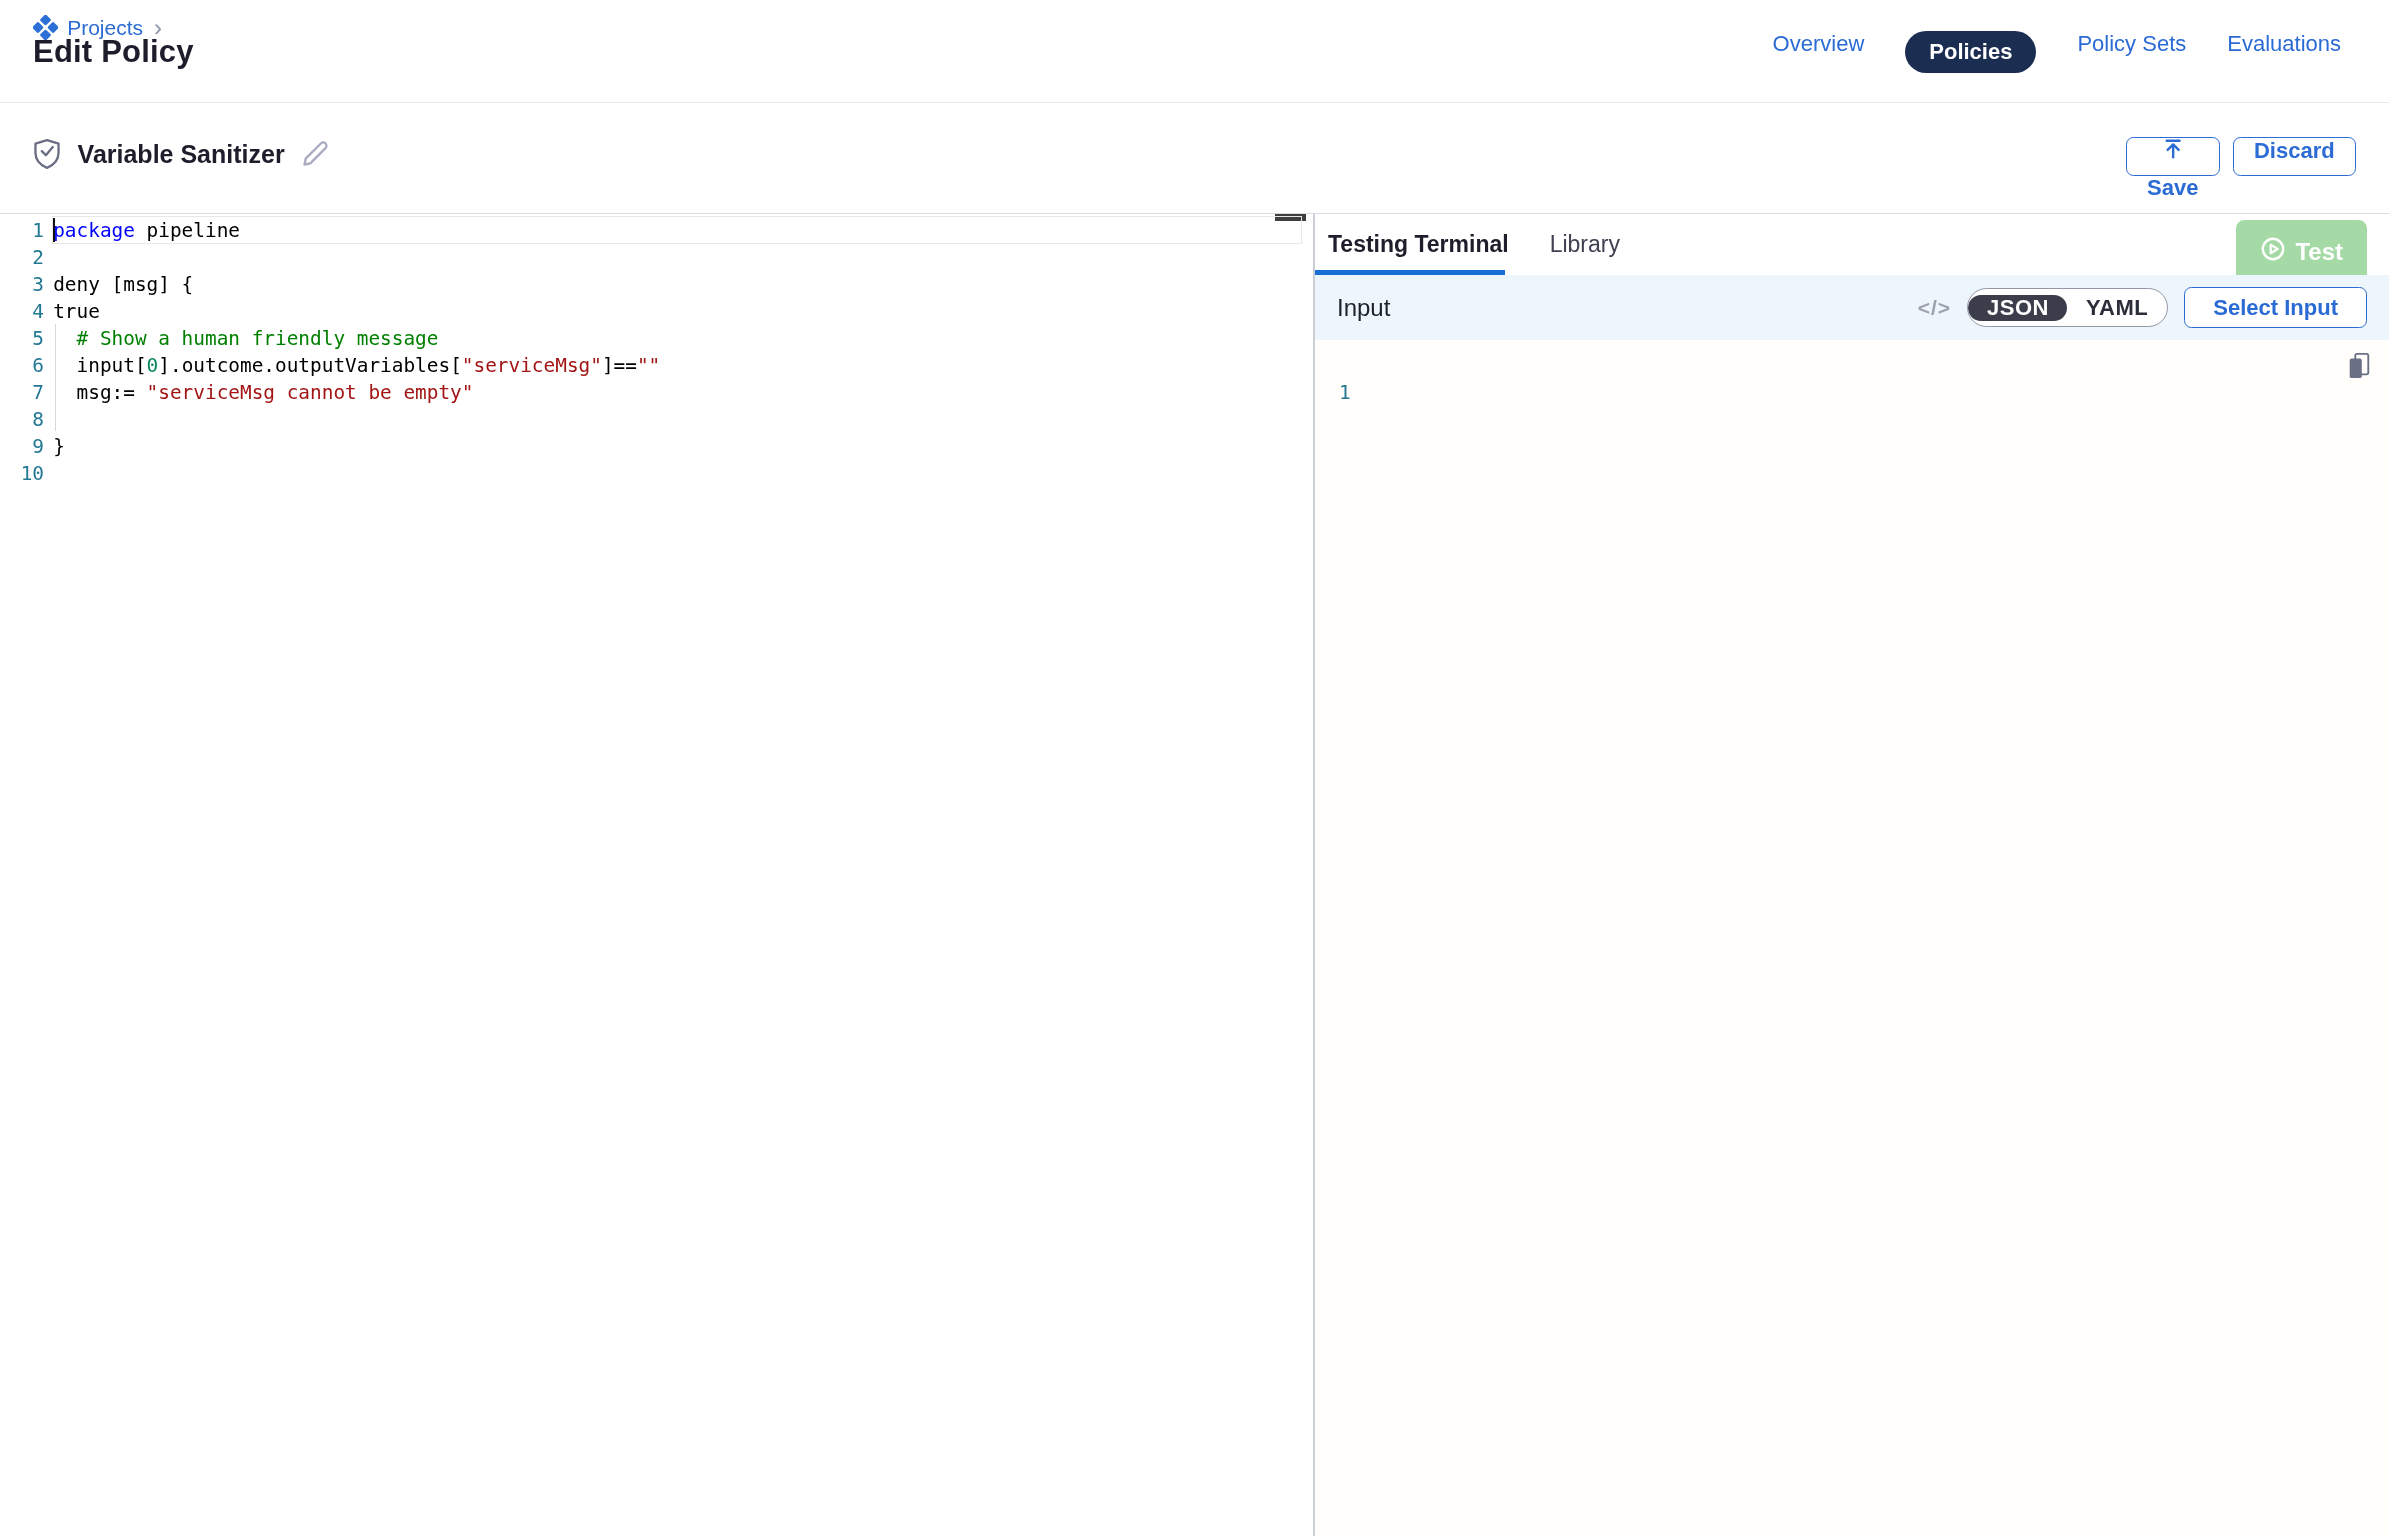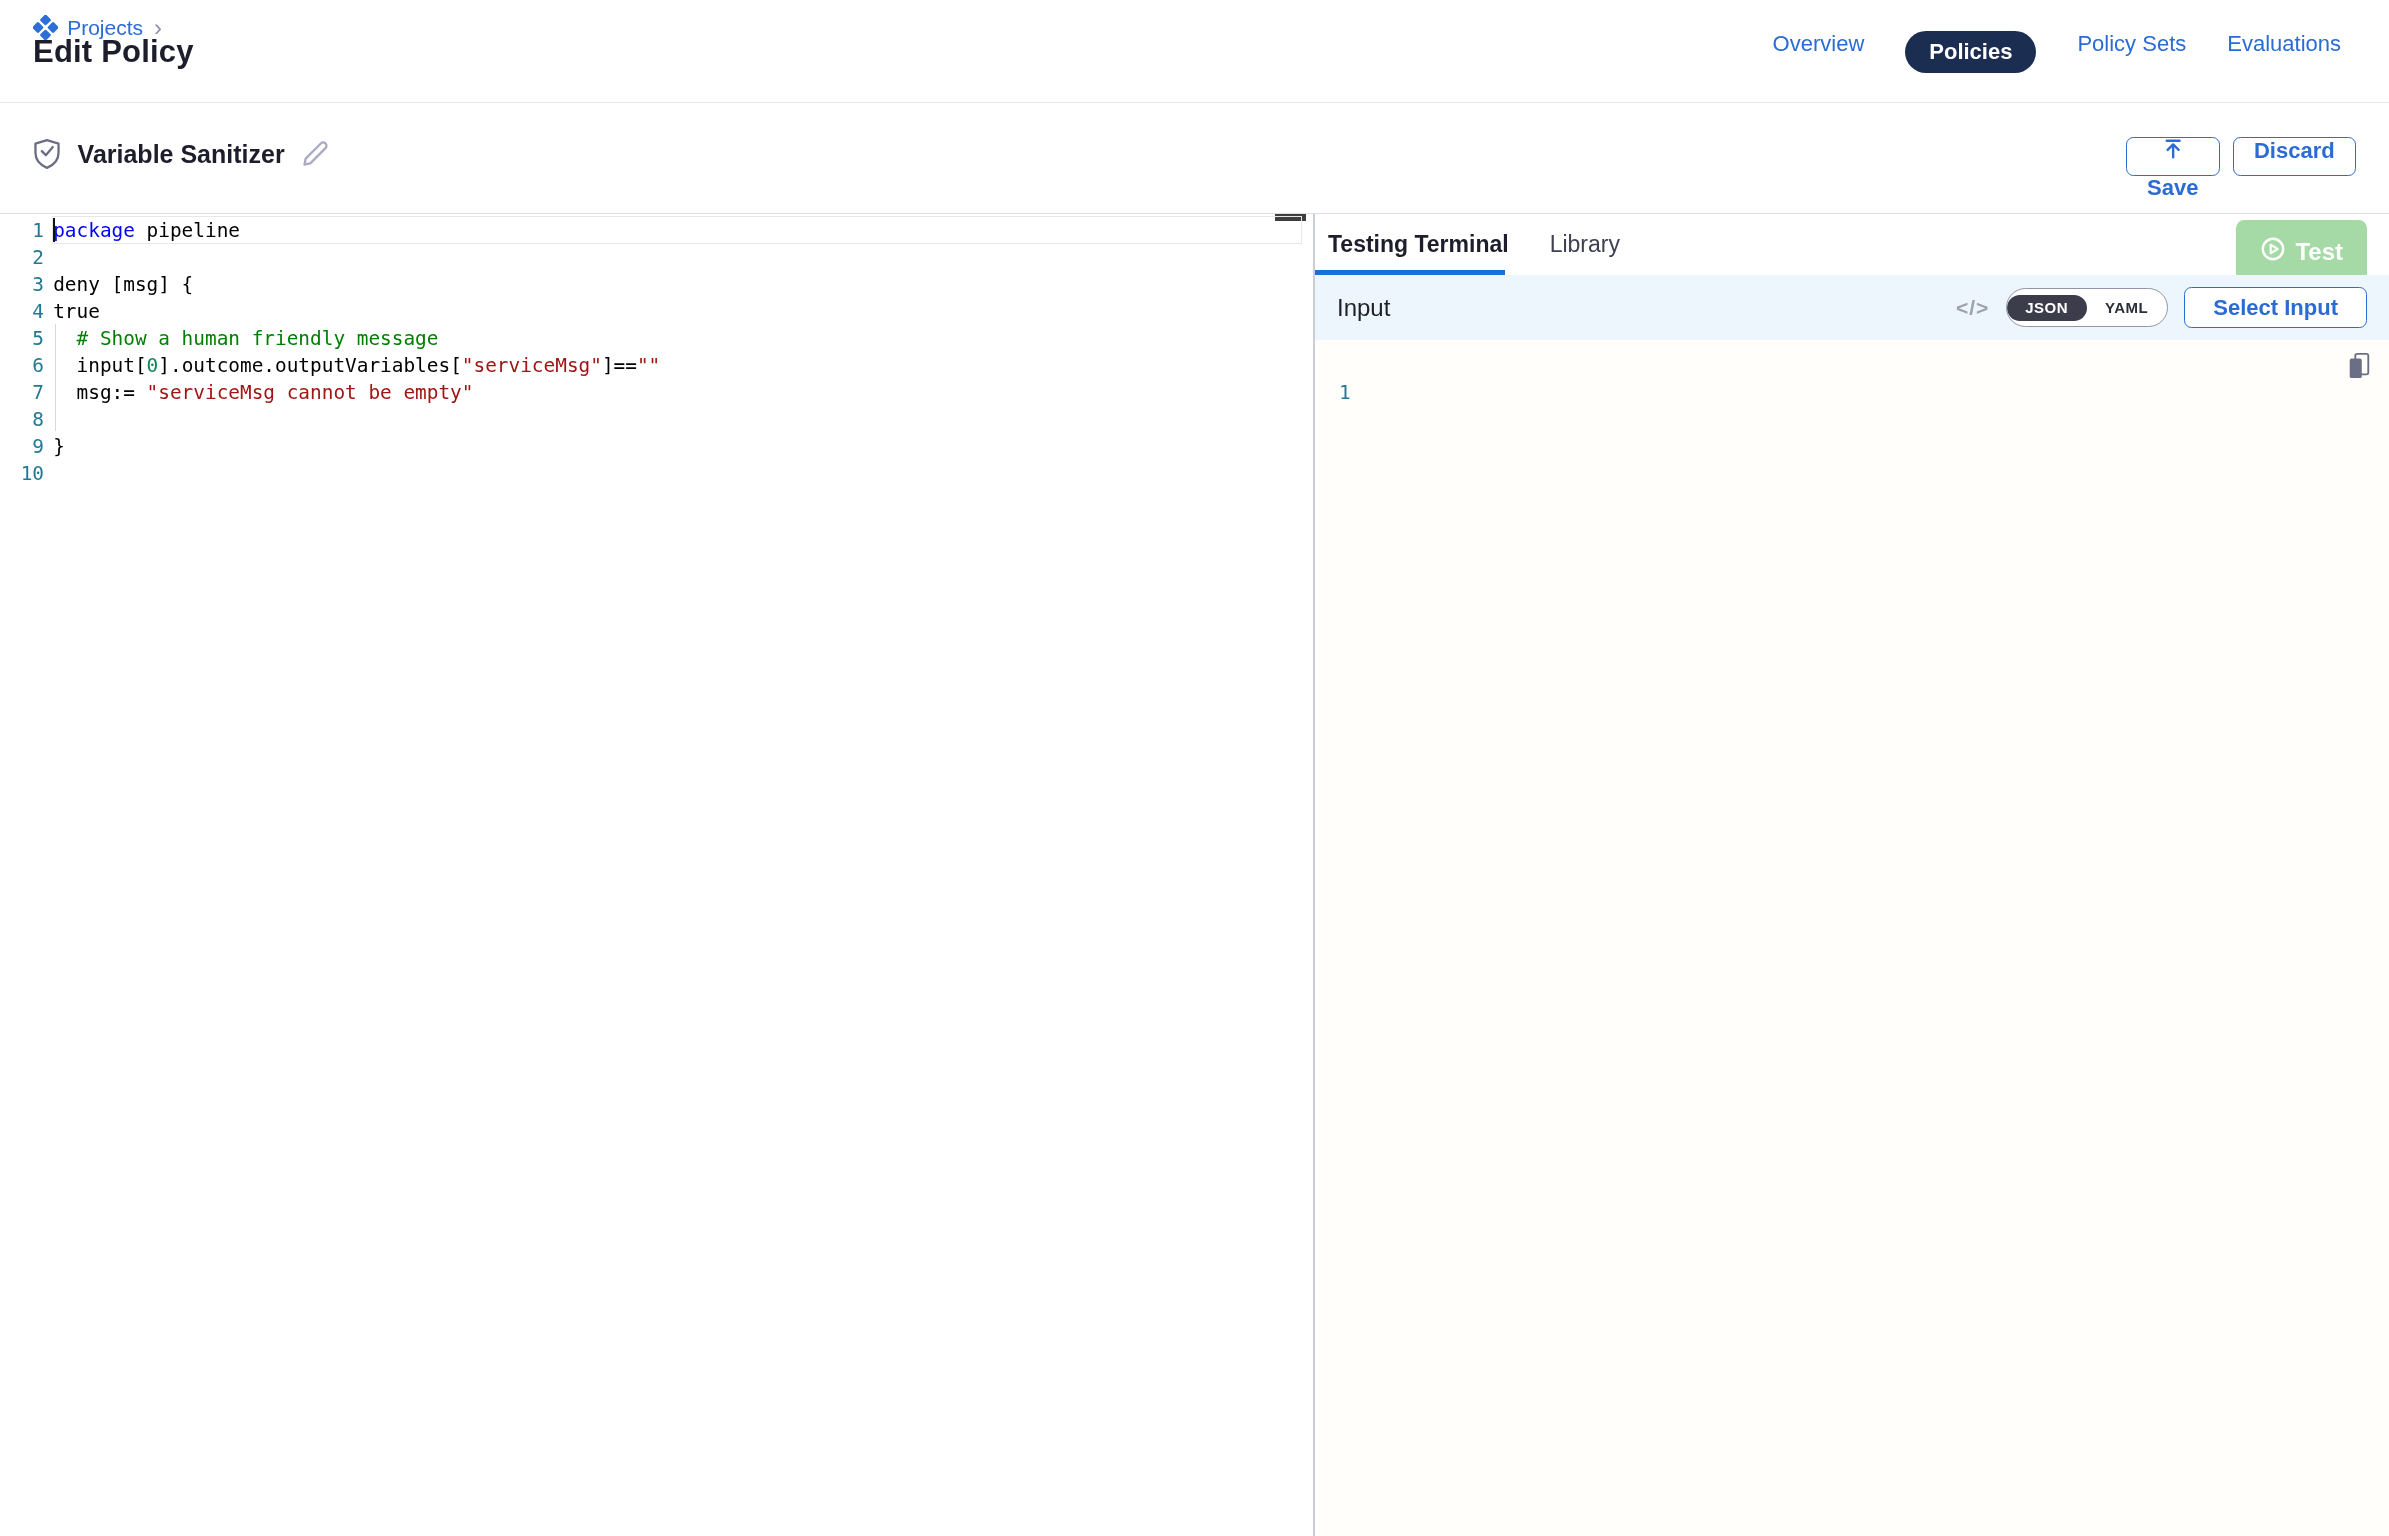--- a/index.html
+++ b/index.html
@@ -55,21 +55,21 @@
   .tab-underline { position:absolute; left:0; bottom:0; width:190px; height:4.6px; background:#1a6fd4; }
   .test-btn { position:absolute; right:22px; top:5.5px; display:flex; align-items:center; gap:9.2px;
     height:65px; padding:0 24px; background:#a5d9a6; border:none; border-radius:8.3px;
     color:#fff; font-size:24px; font-weight:700; font-family:"Liberation Sans",sans-serif; cursor:pointer; }
 
   .input-row { position:relative; height:65px; background:#edf6fc; display:flex; align-items:center; padding:0 22px; }
   .input-label { font-size:24px; color:#1f2128; }
   .input-row-right { position:absolute; right:22px; top:0; height:65px; display:flex; align-items:center; gap:16.6px; }
   .code-glyph { color:#9ea0ac; font-size:21px; font-weight:700; letter-spacing:0.9px; cursor:pointer; }
   .seg-toggle { display:flex; align-items:center; background:#fff; border:1.4px solid #9396a6; border-radius:924px; height:39px; overflow:hidden; }
-  .seg { font-size:15px; font-weight:700; letter-spacing:0.5px; padding:0 18.5px; height:26px; display:flex; align-items:center; cursor:pointer; color:#2c2e3a; }
+  .seg { font-size:22px; font-weight:700; letter-spacing:0.5px; padding:0 18.5px; height:26px; display:flex; align-items:center; cursor:pointer; color:#2c2e3a; }
   .seg.active { background:#3b3d4b; color:#fff; border-radius:924px; }
   .select-input-btn { height:41px; padding:0 28px; background:#fff; border:1.8px solid #2b6bd4; border-radius:7.4px;
     color:#2b6bd4; font-size:22px; font-weight:600; font-family:"Liberation Sans",sans-serif; cursor:pointer; }
 
   .input-editor { position:relative; height:1198px; background:#fffefb; }
   .input-editor .ln { position:absolute; left:24px; top:41px; font-family:"DejaVu Sans Mono",monospace; font-size:19.4px; color:#237893; }
   .copy-btn { position:absolute; right:16.6px; top:11px; background:none; border:none; cursor:pointer; }
 </style>
 </head>
 <body>

